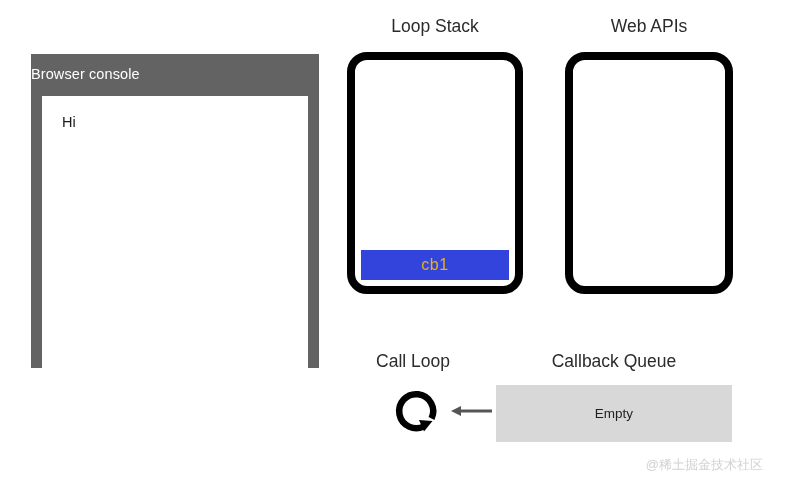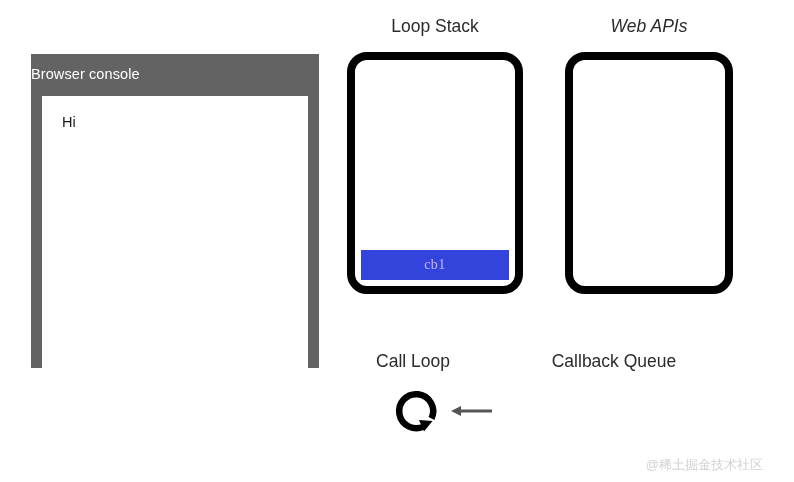--- a/index.html
+++ b/index.html
@@ -70,21 +70,21 @@
   
   .caption {
     position: absolute;
     font-size: 17.5px;
     line-height: 20px;
     color: #2b2b2b;
     text-align: center;
     white-space: nowrap;
   }
   .caption-call-stack { left: 347px; top: 16px; width: 176px; }
-  .caption-web-apis   { left: 565px; top: 16px; width: 168px; font-style: italic; }
+  .caption-web-apis   { left: 565px; top: 16px; width: 168px; }
   .caption-event-loop { left: 345px; top: 351px; width: 136px; }
   .caption-callback-q { left: 496px; top: 351px; width: 236px; text-align: center; }
 
   
   .stack-box {
     position: absolute;
     border: 8px solid #000000;
     border-radius: 20px;
     background: #ffffff;
     box-sizing: border-box;
@@ -107,23 +107,23 @@
     left: 6px;
     right: 6px;
     bottom: 6px;
     display: flex;
     flex-direction: column-reverse;
   }
   .stack-frame {
     height: 30px;
     line-height: 30px;
     text-align: center;
-    color: #c4b5fd;
-    font-family: Liberation Serif, serif;
-    font-size: 14px;
+    color: #eab308;
+    font-family: Liberation Sans, sans-serif;
+    font-size: 16px;
     letter-spacing: 0.5px;
     margin-top: 3px;
   }
 
   
   .event-loop-icon {
     position: absolute;
     left: 391px;
     top: 386px;
     width: 54px;
@@ -208,16 +208,19 @@
 
   <div class="queue-arrow">
     <svg width="42" height="22" viewBox="0 0 42 22" aria-hidden="true">
       <line x1="41" y1="11" x2="9" y2="11" stroke="#555555" stroke-width="3"></line>
       <polygon points="0,11 10,6 10,16" fill="#555555"></polygon>
     </svg>
   </div>
 
   <div class="caption caption-callback-q">Callback Queue</div>
 
+  <div class="callback-queue">
+    <div class="queue-empty-label">Empty</div>
+  </div>
 
   <div class="watermark">@稀土掘金技术社区</div>
 
 </div>
 
 </body></html>

